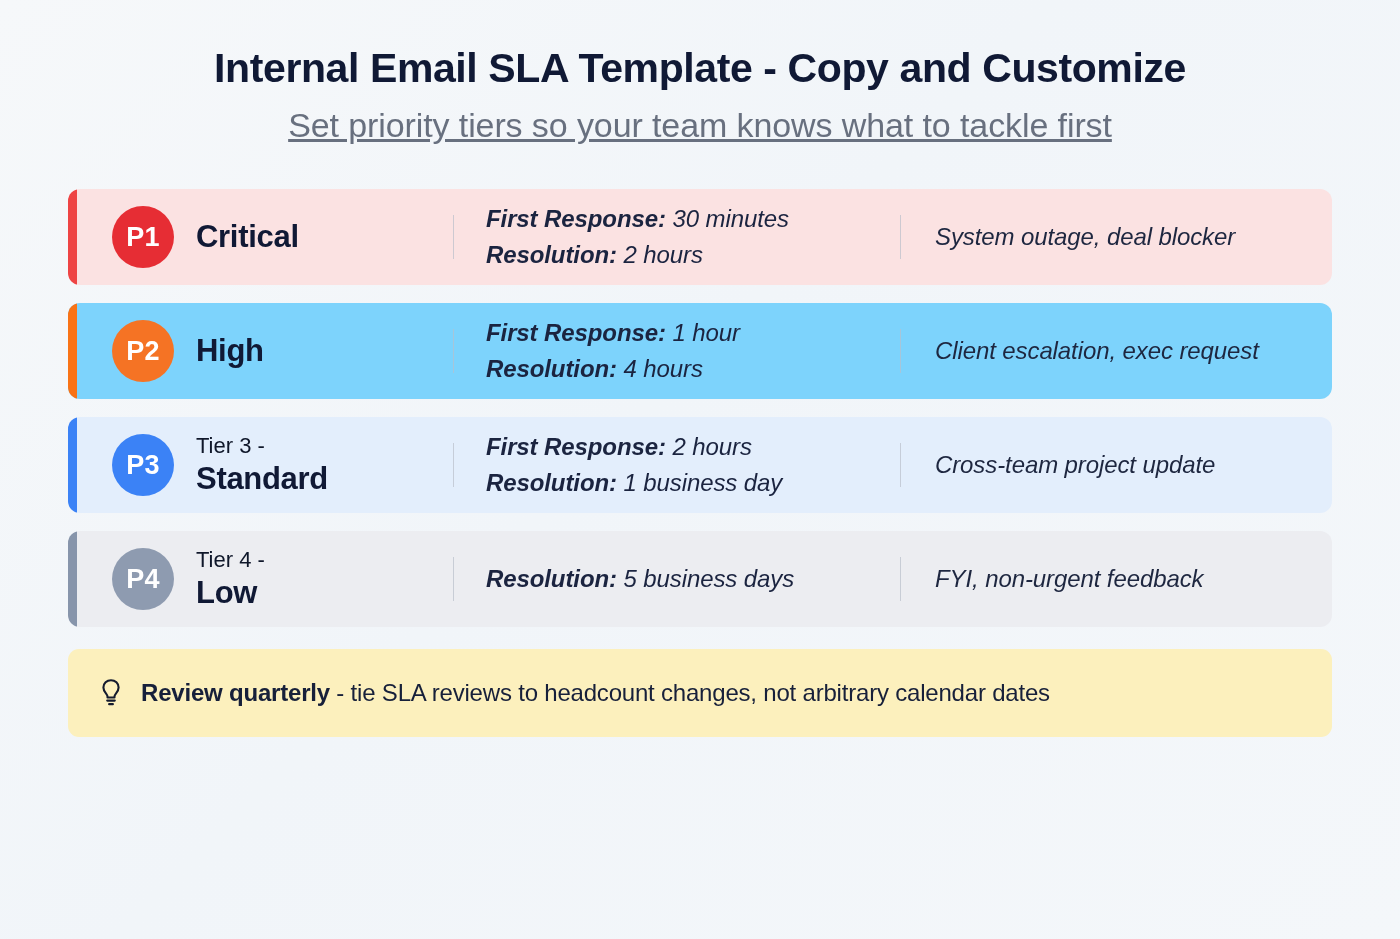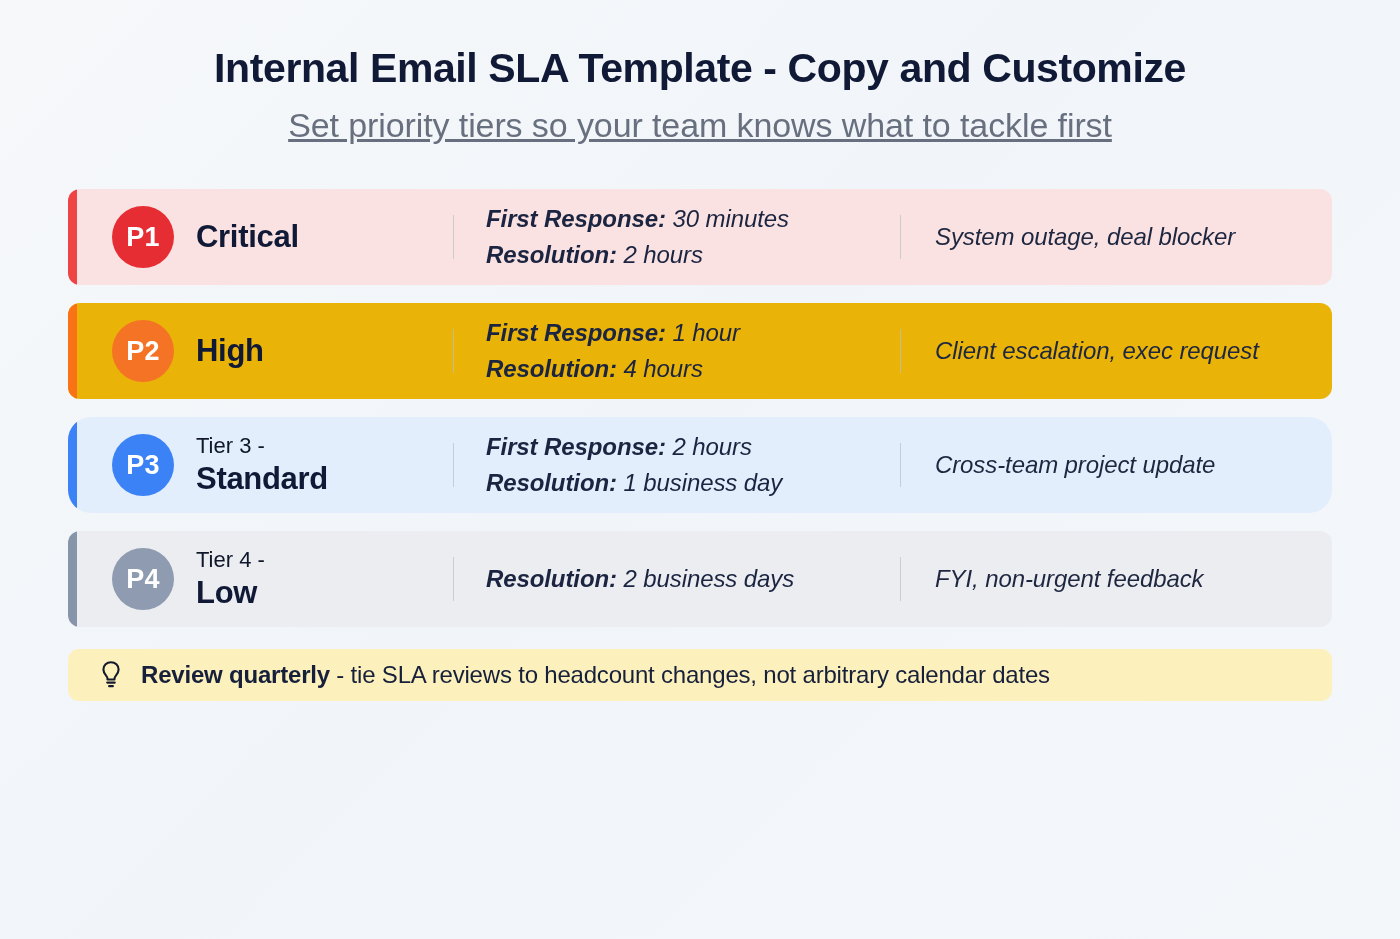--- a/index.html
+++ b/index.html
@@ -155,21 +155,21 @@
   .example-text {
     font-size: 24px;
     font-style: italic;
     color: #1e2740;
     letter-spacing: -0.1px;
   }
 
   
   .footer-note {
     margin-top: 22px;
-    height: 52px;
+    height: 88px;
     background: #fcf0bd;
     border-radius: 11px;
     display: flex;
     align-items: center;
     padding-left: 30px;
     gap: 17px;
   }
 
   .bulb-icon {
     flex: 0 0 26px;
@@ -218,21 +218,21 @@
           <span class="sla-label">Resolution:</span>
           <span class="sla-value">2 hours</span>
         </div>
       </div>
       <div class="divider"></div>
       <div class="tier-example">
         <span class="example-text">System outage, deal blocker</span>
       </div>
     </div>
 
-    <div class="tier-row" style="background: #eab308;">
+    <div class="tier-row" style="background: #7dd3fc;">
       <div class="tier-accent" style="background: rgb(249, 115, 22);"></div>
       <div class="tier-identity">
         <div class="tier-badge" style="background: rgb(245, 115, 36);">P2</div>
         <div class="tier-names">
 
           <span class="tier-name">High</span>
         </div>
       </div>
       <div class="divider"></div>
       <div class="tier-sla">
@@ -244,21 +244,21 @@
           <span class="sla-label">Resolution:</span>
           <span class="sla-value">4 hours</span>
         </div>
       </div>
       <div class="divider"></div>
       <div class="tier-example">
         <span class="example-text">Client escalation, exec request</span>
       </div>
     </div>
 
-    <div class="tier-row" style="background: rgb(227, 238, 252); border-radius: 23px;">
+    <div class="tier-row" style="background: rgb(227, 238, 252);">
       <div class="tier-accent" style="background: rgb(59, 130, 246);"></div>
       <div class="tier-identity">
         <div class="tier-badge" style="background: rgb(59, 130, 246);">P3</div>
         <div class="tier-names">
           <span class="tier-prefix">Tier 3 -</span>
           <span class="tier-name">Standard</span>
         </div>
       </div>
       <div class="divider"></div>
       <div class="tier-sla">
@@ -283,21 +283,21 @@
         <div class="tier-badge" style="background: rgb(142, 155, 176);">P4</div>
         <div class="tier-names">
           <span class="tier-prefix">Tier 4 -</span>
           <span class="tier-name">Low</span>
         </div>
       </div>
       <div class="divider"></div>
       <div class="tier-sla">
         <div class="sla-line">
           <span class="sla-label">Resolution:</span>
-          <span class="sla-value">2 business days</span>
+          <span class="sla-value">5 business days</span>
         </div>
       </div>
       <div class="divider"></div>
       <div class="tier-example">
         <span class="example-text">FYI, non-urgent feedback</span>
       </div>
     </div>
 
   </div>
 

